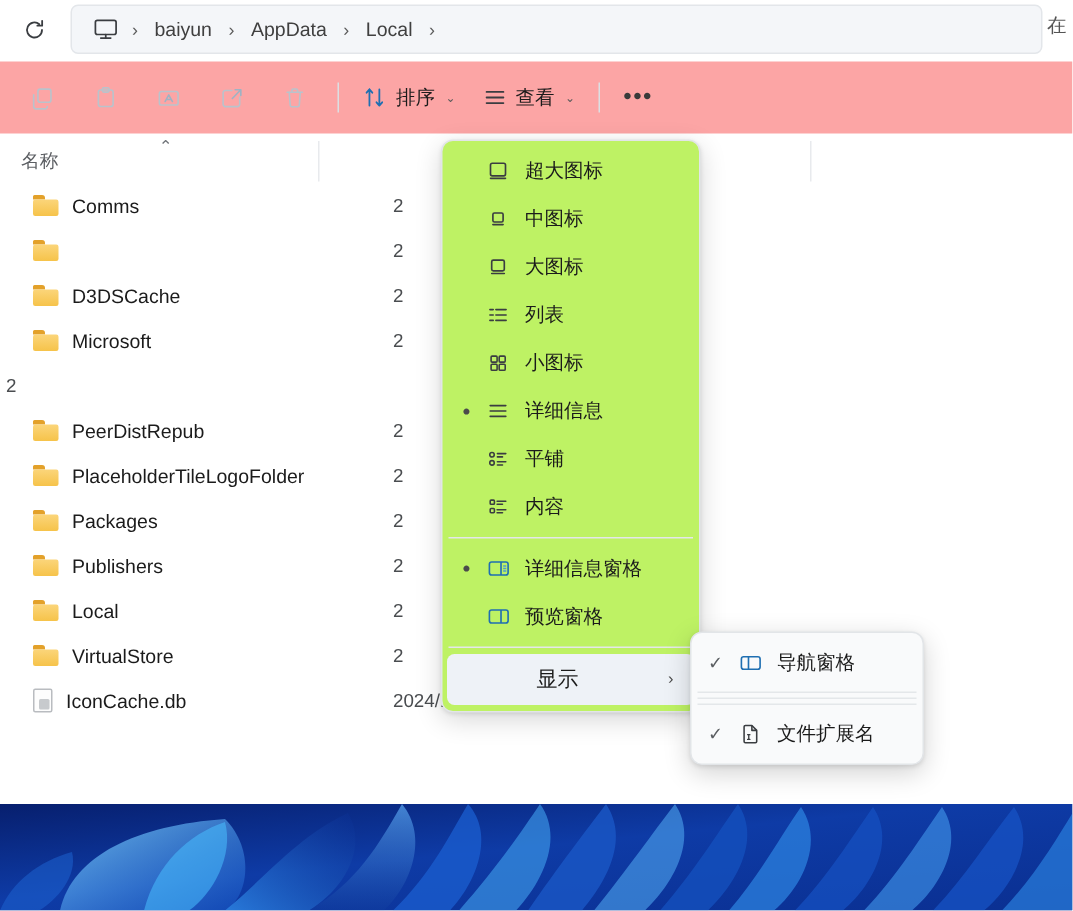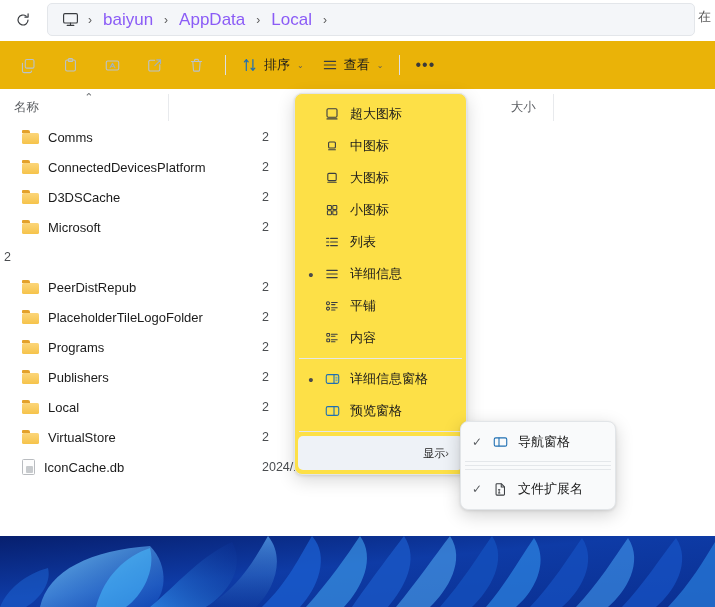--- a/index.html
+++ b/index.html
@@ -31,37 +31,37 @@
     position: absolute; left: 47px; top: 3px;
     width: 648px; height: 33px;
     background: #f4f6f9;
     border: 1px solid #e3e6ea;
     border-radius: 5px;
     display: flex; align-items: center;
     padding-left: 10px;
     overflow: hidden;
   }
   .crumb {
-    font-size: 17px; color: #8b5cf6; padding: 3px 6px;
+    font-size: 13px; color: #404040; padding: 3px 6px;
     border-radius: 4px; cursor: pointer; white-space: nowrap;
   }
   .crumb-sep {
     color: #5b5b5b; font-size: 12px; padding: 0 5px; user-select: none;
   }
   .crumb-pc { display: flex; align-items: center; padding: 0 4px; cursor: pointer; }
   .crumb-tail {
     position: absolute; right: 4px; top: 8px;
     font-size: 13px; color: #1b1b1b; opacity: .75;
   }
 
   
   .toolbar {
     position: absolute; left: 0; top: 41px; width: 715px; height: 48px;
     display: flex; align-items: center; padding-left: 8px;
-    background: #eab308;
+    background: #fca5a5;
   }
   .tb-icon {
     width: 40px; height: 34px; margin-right: 2px;
     display: flex; align-items: center; justify-content: center;
     border-radius: 4px; cursor: pointer;
   }
   .tb-sep {
     width: 1px; height: 20px; background: #dcdfe3; margin: 0 7px;
   }
   .tb-group {
@@ -130,21 +130,21 @@
   }
   .file-ico::after {
     content: ""; position: absolute; right: 1px; bottom: 1px;
     width: 7px; height: 7px; background: #9aa0a6; border-radius: 1px;
     opacity: .55;
   }
 
   
   .ctxmenu {
     position: absolute; left: 294px; top: 93px; width: 173px;
-    background: #fde047;
+    background: #bef264;
     border: 1px solid #e2e5e8;
     border-radius: 8px;
     box-shadow: 0 5px 18px rgba(0,0,0,.16), 0 1px 3px rgba(0,0,0,.10);
     padding: 4px 0 4px 0;
     z-index: 40;
   }
   .mi {
     height: 32px; display: flex; align-items: center;
     padding-left: 8px; cursor: pointer; position: relative;
     font-size: 13px; color: #1b1b1b;
@@ -159,21 +159,21 @@
   }
   .mi-label { padding-left: 5px; white-space: nowrap; }
   .mi-sep {
     height: 1px; background: #e4e7ea; margin: 4px 4px;
   }
   .mi-show {
     height: 34px; background: #eef2f7; border-radius: 5px; margin: 0 3px;
     display: flex; align-items: center; cursor: pointer;
   }
   .mi-show .show-label {
-    flex: 1; text-align: right; font-size: 11px; color: #1b1b1b;
+    flex: 1; text-align: center; font-size: 14px; color: #1b1b1b;
   }
   .mi-show .show-arrow { font-size: 11px; color: #4b4b4b; padding-right: 14px; }
 
   
   .submenu {
     position: absolute; left: 460px; top: 421px; width: 156px;
     background: #f9fafb;
     border: 1px solid #e2e5e8;
     border-radius: 8px;
     box-shadow: 0 5px 18px rgba(0,0,0,.18), 0 1px 3px rgba(0,0,0,.10);
@@ -293,40 +293,36 @@
       <div class="tb-more">•••</div>
     </div>
 
     <div class="colheaders">
       <div class="col col-name">
         <span>名称</span>
         <span class="sortmark">⌃</span>
       </div>
       <div class="col col-date"></div>
       <div class="col col-type"></div>
-      <div class="col col-size">
-        <span>大小</span>
-      </div>
       <div class="col col-extra"></div>
     </div>
 
     <div class="filelist">
       <div class="frow">
         <span class="fname">
           <span class="folder-ico"></span>
           <span>Comms</span>
         </span>
         <span class="fdate">2</span>
         <span class="ftype"></span>
         <span class="fsize"></span>
       </div>
       <div class="frow">
         <span class="fname">
           <span class="folder-ico"></span>
-          <span>ConnectedDevicesPlatform</span>
         </span>
         <span class="fdate">2</span>
         <span class="ftype"></span>
         <span class="fsize"></span>
       </div>
       <div class="frow">
         <span class="fname">
           <span class="folder-ico"></span>
           <span>D3DSCache</span>
         </span>
@@ -362,21 +358,21 @@
           <span class="folder-ico"></span>
           <span>PlaceholderTileLogoFolder</span>
         </span>
         <span class="fdate">2</span>
         <span class="ftype"></span>
         <span class="fsize"></span>
       </div>
       <div class="frow">
         <span class="fname">
           <span class="folder-ico"></span>
-          <span>Programs</span>
+          <span>Packages</span>
         </span>
         <span class="fdate">2</span>
         <span class="ftype"></span>
         <span class="fsize"></span>
       </div>
       <div class="frow">
         <span class="fname">
           <span class="folder-ico"></span>
           <span>Publishers</span>
         </span>
@@ -439,44 +435,44 @@
 
       <div class="mi">
         <span class="mi-bullet"></span>
         <span class="mi-ico">
           <svg width="16" height="16" viewBox="0 0 16 16" fill="none">
             <rect x="3.8" y="3.4" width="8.4" height="7.2" rx="1.1" stroke="#3a3d41" stroke-width="1.1"></rect>
             <path d="M3.8 12.3h8.4" stroke="#3a3d41" stroke-width="1.1" stroke-linecap="round"></path>
           </svg>
         </span>
         <span class="mi-label">大图标</span>
+      </div>
+
+      <div class="mi">
+        <span class="mi-bullet"></span>
+        <span class="mi-ico">
+          <svg width="16" height="16" viewBox="0 0 16 16" fill="none">
+            <path d="M2.6 4.4h2.2M2.6 8h2.2M2.6 11.6h2.2" stroke="#3a3d41" stroke-width="1.1" stroke-linecap="round"></path>
+            <path d="M6.6 4.4h6.8M6.6 8h6.8M6.6 11.6h6.8" stroke="#3a3d41" stroke-width="1.1" stroke-linecap="round"></path>
+          </svg>
+        </span>
+        <span class="mi-label">列表</span>
       </div>
 
       <div class="mi">
         <span class="mi-bullet"></span>
         <span class="mi-ico">
           <svg width="16" height="16" viewBox="0 0 16 16" fill="none">
             <rect x="3.4" y="3.4" width="4" height="4" rx=".7" stroke="#3a3d41" stroke-width="1.05"></rect>
             <rect x="8.8" y="3.4" width="4" height="4" rx=".7" stroke="#3a3d41" stroke-width="1.05"></rect>
             <rect x="3.4" y="8.8" width="4" height="4" rx=".7" stroke="#3a3d41" stroke-width="1.05"></rect>
             <rect x="8.8" y="8.8" width="4" height="4" rx=".7" stroke="#3a3d41" stroke-width="1.05"></rect>
           </svg>
         </span>
         <span class="mi-label">小图标</span>
-      </div>
-
-      <div class="mi">
-        <span class="mi-bullet"></span>
-        <span class="mi-ico">
-          <svg width="16" height="16" viewBox="0 0 16 16" fill="none">
-            <path d="M2.6 4.4h2.2M2.6 8h2.2M2.6 11.6h2.2" stroke="#3a3d41" stroke-width="1.1" stroke-linecap="round"></path>
-            <path d="M6.6 4.4h6.8M6.6 8h6.8M6.6 11.6h6.8" stroke="#3a3d41" stroke-width="1.1" stroke-linecap="round"></path>
-          </svg>
-        </span>
-        <span class="mi-label">列表</span>
       </div>
 
       <div class="mi">
         <span class="mi-bullet">•</span>
         <span class="mi-ico">
           <svg width="16" height="16" viewBox="0 0 16 16" fill="none">
             <path d="M2.8 4.4h10.4M2.8 8h10.4M2.8 11.6h10.4" stroke="#3a3d41" stroke-width="1.1" stroke-linecap="round"></path>
           </svg>
         </span>
         <span class="mi-label">详细信息</span>

